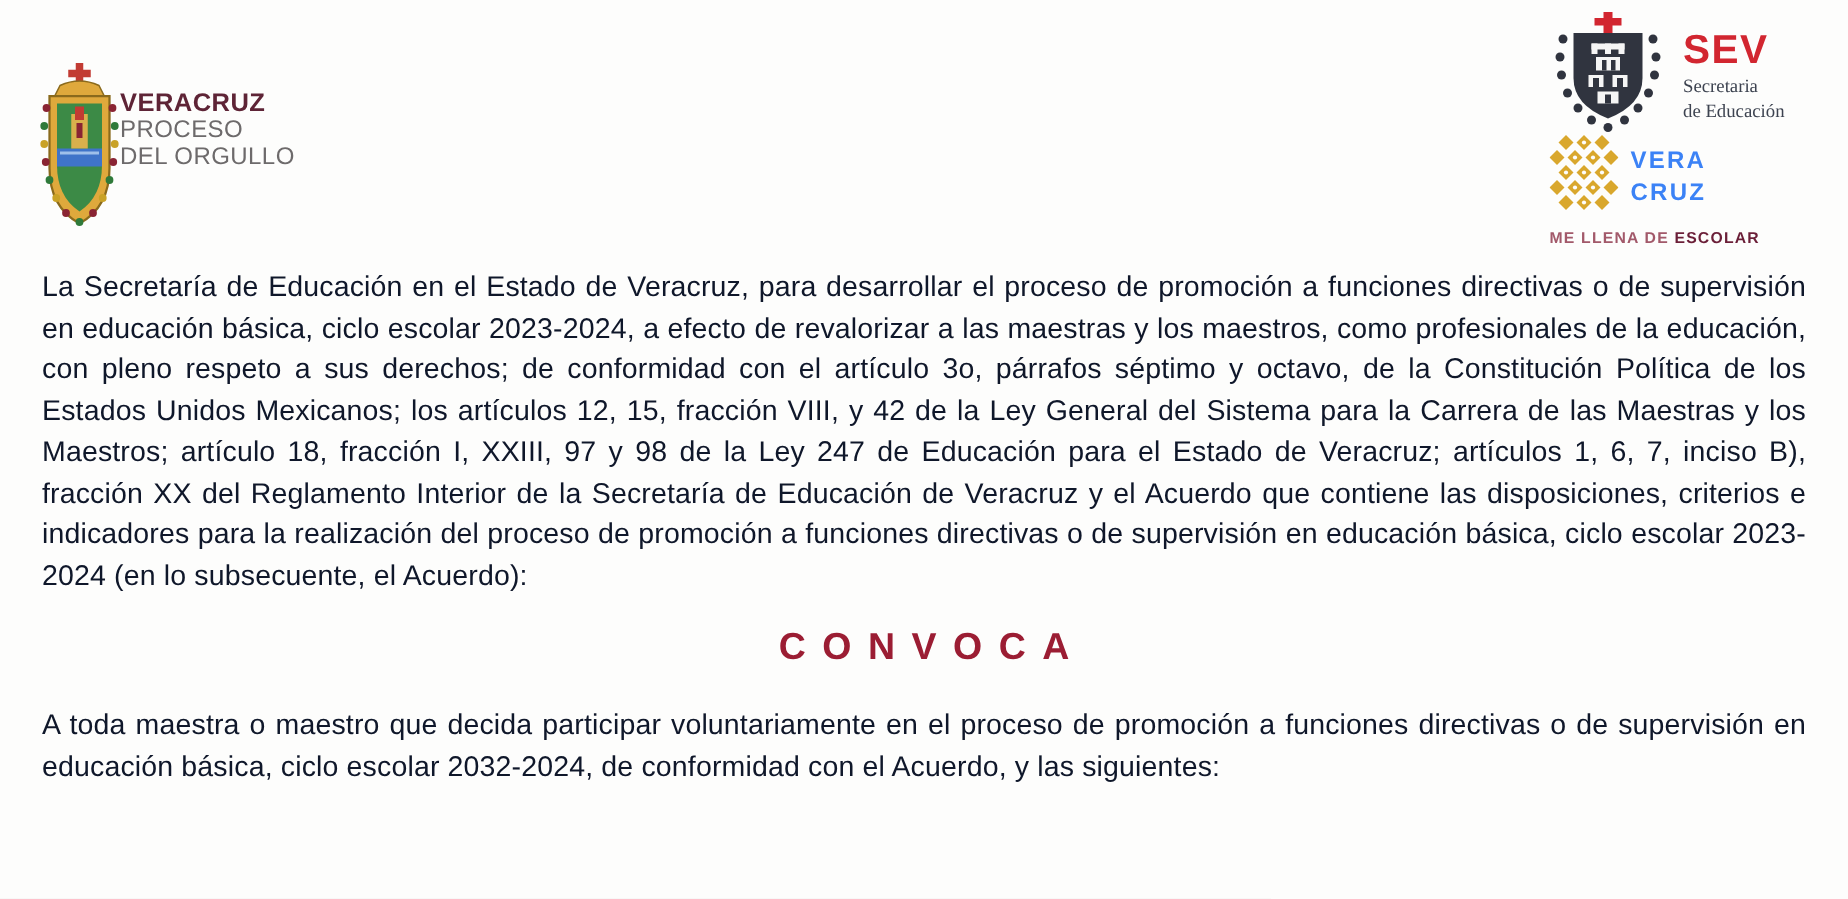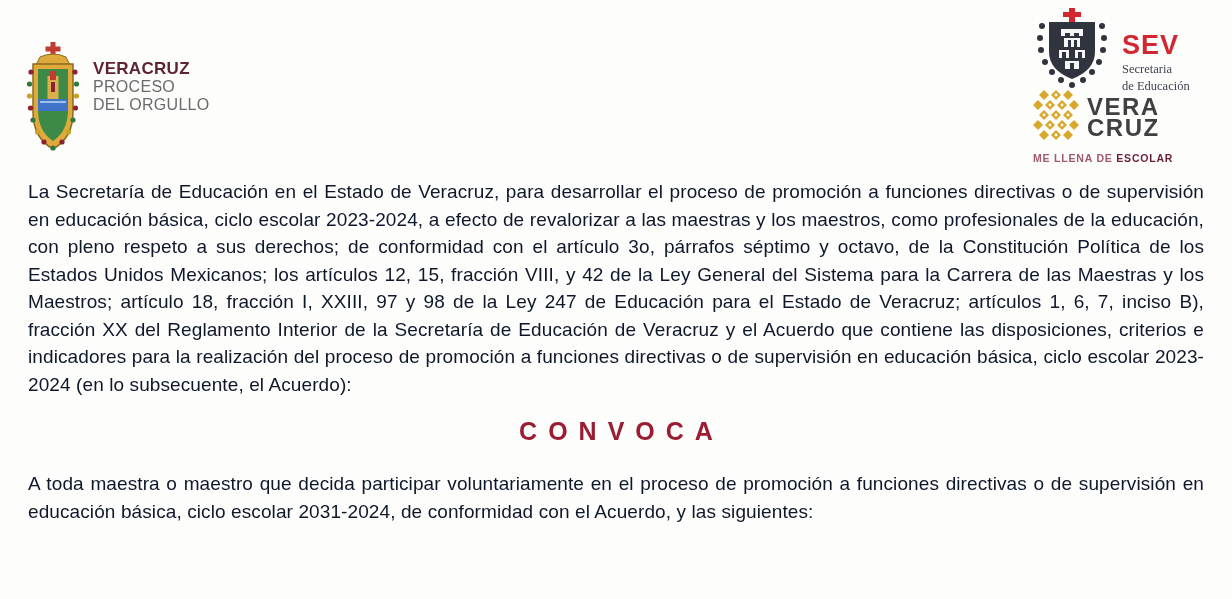--- a/index.html
+++ b/index.html
@@ -6,37 +6,37 @@
   body{background:#e8e8e8;font-family:"Liberation Sans", sans-serif;}
   .page{
     position:relative;
     width:1232px;height:599px;
     background:#fdfdfc;
     overflow:hidden;
     margin:0 auto;
   }
   
   .header{position:relative;height:170px;}
-  .left-logo{position:absolute;left:26px;top:42px;display:flex;gap:13px;align-items:flex-start;}
+  .left-logo{position:absolute;left:26px;top:42px;display:flex;align-items:flex-start;}
   .left-logo-text{margin-top:18px;line-height:1.08;}
   .left-logo-brand{font-size:17px;font-weight:bold;color:#5e2436;letter-spacing:.3px;}
   .left-logo-sub{font-size:16px;color:#6d6a6b;letter-spacing:.3px;}
   .doc-title{
     position:absolute;left:250px;top:50px;width:740px;
     text-align:center;
     font-size:23.5px;font-weight:bold;color:#2d2d30;
     line-height:29px;letter-spacing:.2px;
   }
   .sev-logo{position:absolute;left:1032px;top:8px;display:flex;gap:10px;align-items:flex-start;}
-  .sev-text{margin-top:24px;line-height:1.15;}
+  .sev-text{margin-top:12px;line-height:1.15;}
   .sev-acronym{font-size:27px;font-weight:bold;color:#d22630;letter-spacing:1px;line-height:1;}
   .sev-caption{font-size:12.5px;color:#3d4350;margin-top:3px;font-family:Liberation Serif, serif;}
   .vc-logo{position:absolute;left:1033px;top:88px;width:178px;}
   .vc-top{display:flex;gap:8px;align-items:center;}
-  .vc-wordmark{font-weight:800;color:#404040;font-size:24px;line-height:21px;letter-spacing:1.5px;}
+  .vc-wordmark{font-weight:800;color:#3b82f6;font-size:16px;line-height:21px;letter-spacing:1.5px;}
   .vc-tagline{margin-top:6px;font-size:10.5px;letter-spacing:.8px;white-space:nowrap;}
   .vc-tagline .light{color:#a2596a;font-weight:bold;}
   .vc-tagline .bold{color:#6b1f38;font-weight:800;}
   
   .content{padding:0 28px;}
   .paragraph{
     font-size:19px;color:#0f172a;line-height:27.5px;
     text-align:justify;letter-spacing:.1px;
     margin:0;
   }
@@ -177,16 +177,16 @@
         </div>
       </div>
       <div class="vc-tagline"><span class="light">ME LLENA DE </span><span class="bold">ESCOLAR</span></div>
     </div>
 
   </div>
 
   <div class="content">
     <p class="paragraph p1">La Secretaría de Educación en el Estado de Veracruz, para desarrollar el proceso de promoción a funciones directivas o de supervisión en educación básica, ciclo escolar 2023-2024, a efecto de revalorizar a las maestras y los maestros, como profesionales de la educación, con pleno respeto a sus derechos; de conformidad con el artículo 3o, párrafos séptimo y octavo, de la Constitución Política de los Estados Unidos Mexicanos; los artículos 12, 15, fracción VIII, y 42 de la Ley General del Sistema para la Carrera de las Maestras y los Maestros; artículo 18, fracción I, XXIII, 97 y 98 de la Ley 247 de Educación para el Estado de Veracruz; artículos 1, 6, 7, inciso B), fracción XX del Reglamento Interior de la Secretaría de Educación de Veracruz y el Acuerdo que contiene las disposiciones, criterios e indicadores para la realización del proceso de promoción a funciones directivas o de supervisión en educación básica, ciclo escolar 2023-2024 (en lo subsecuente, el Acuerdo):</p>
     <div class="convoca">CONVOCA</div>
-    <p class="paragraph p2">A toda maestra o maestro que decida participar voluntariamente en el proceso de promoción a funciones directivas o de supervisión en educación básica, ciclo escolar 2031-2024, de conformidad con el Acuerdo, y las siguientes:</p>
+    <p class="paragraph p2">A toda maestra o maestro que decida participar voluntariamente en el proceso de promoción a funciones directivas o de supervisión en educación básica, ciclo escolar 2032-2024, de conformidad con el Acuerdo, y las siguientes:</p>
   </div>
 
 </div>
 
 </body></html>

